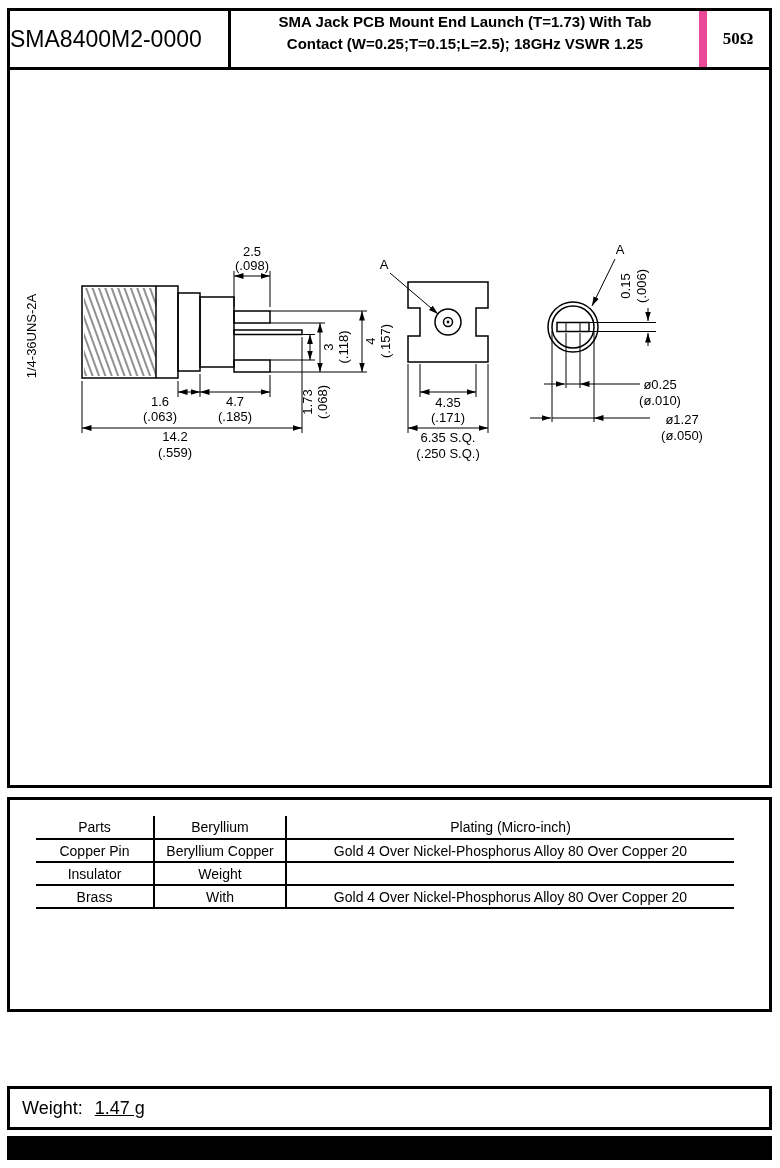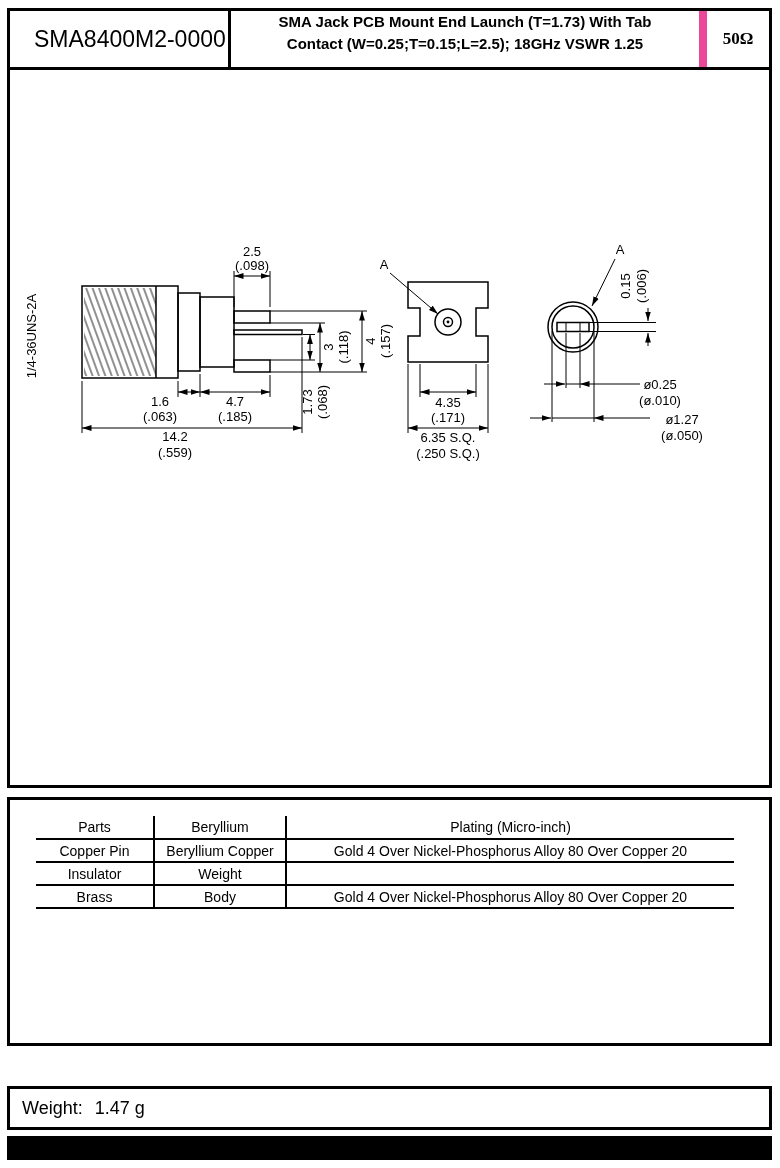--- a/index.html
+++ b/index.html
@@ -6,46 +6,46 @@
   html,body { margin:0; padding:0; background:#fff; }
   .sheet {
     position:relative; width:780px; height:1168px; background:#fff;
     font-family:"Liberation Sans", sans-serif; color:#000; overflow:hidden;
   }
   .box { position:absolute; border:3px solid #000; background:#fff; }
 
   
   #headerBox { left:7px; top:8px; width:765px; height:62px; display:flex; }
   .pn-cell   { width:221px; border-right:3px solid #000; display:flex; align-items:center;
-               padding-left:24px; font-size:23px; white-space:nowrap; }
+               padding-left:0; font-size:23px; white-space:nowrap; }
   .title-cell{ flex:1; border-right:8px solid #ec4899; display:flex; flex-direction:column;
                justify-content:flex-start; text-align:center; font-weight:bold;
                font-size:15px; line-height:1.45; padding:0 4px; }
   .ohm-cell  { width:62px; display:flex; align-items:center; justify-content:center;
                font-weight:bold; font-size:17px;font-family:Liberation Serif, serif; }
 
   
   #drawingBox { left:7px; top:70px; width:765px; height:718px; border-top:none; }
   #drawingBox svg { display:block; }
   .dim-text { font-size:13px; }
 
   
-  #tableBox { left:7px; top:797px; width:765px; height:249px; }
+  #tableBox { left:7px; top:797px; width:765px; height:215px; }
   .spec-table { position:absolute; left:26px; top:16px; width:698px;
                 border-collapse:collapse; font-size:14px; }
   .spec-table td { height:23px; text-align:center; padding:0 4px;
                    border-bottom:2px solid #000; }
   .spec-table td.c1, .spec-table td.c2 { border-right:2px solid #000; }
   .spec-table col.col1 { width:118px; }
   .spec-table col.col2 { width:132px; }
 
   
   #footerBox { left:7px; top:1086px; width:765px; height:44px; display:flex;
                align-items:center; padding-left:12px; font-size:18px; }
-  #footerBox .val { margin-left:12px; }
+  #footerBox .val { margin-left:12px;text-decoration:underline; }
   #bottomBar { position:absolute; left:7px; top:1136px; width:765px; height:24px; background:#000; }
 </style>
 </head>
 <body>
 
 <div class="sheet">
 
   <div class="box" id="headerBox">
     <div class="pn-cell">SMA8400M2-0000</div>
     <div class="title-cell">
@@ -203,21 +203,21 @@
         <td class="c2">Beryllium Copper</td>
         <td>Gold 4 Over Nickel-Phosphorus Alloy 80 Over Copper 20</td>
       </tr>
       <tr>
         <td class="c1">Insulator</td>
         <td class="c2">Weight</td>
         <td></td>
       </tr>
       <tr>
         <td class="c1">Brass</td>
-        <td class="c2">Body</td>
+        <td class="c2">With</td>
         <td>Gold 4 Over Nickel-Phosphorus Alloy 80 Over Copper 20</td>
       </tr>
     </tbody>
       </table>
   </div>
 
   <div class="box" id="footerBox">
     <span>Weight:</span>
     <span class="val">1.47 g</span>
   </div>

